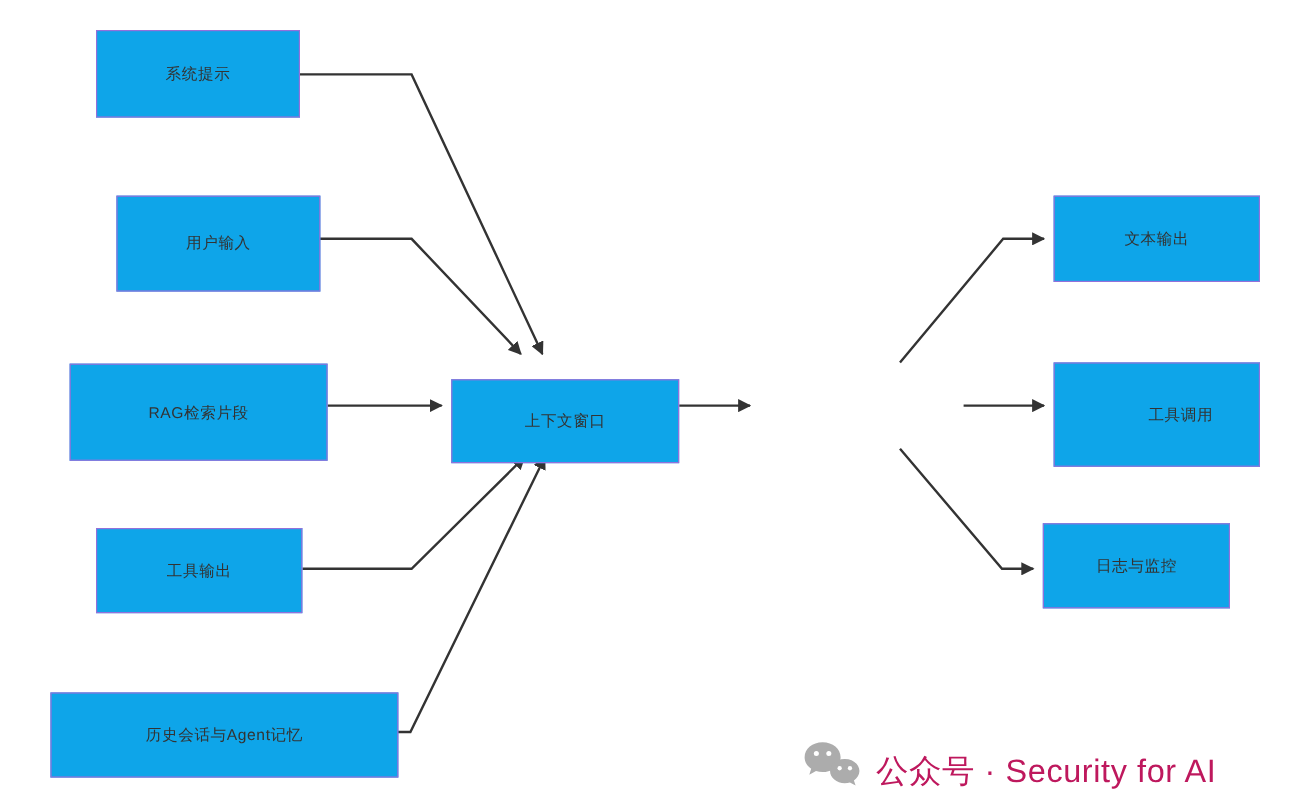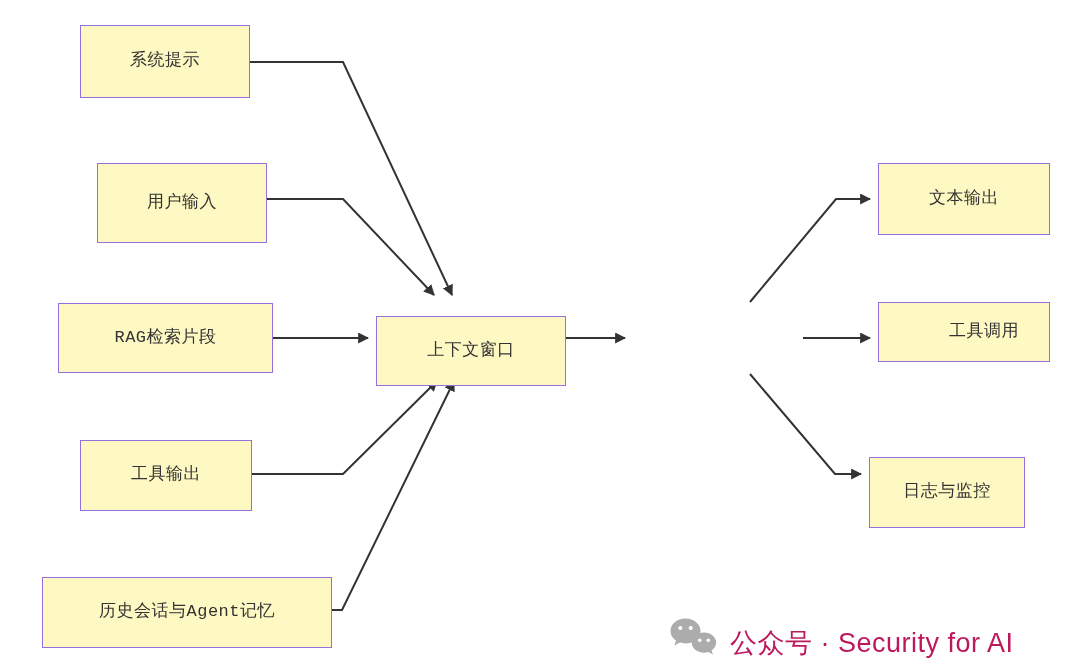--- a/index.html
+++ b/index.html
@@ -18,31 +18,30 @@
   .edge-layer {
     position: absolute;
     left: 0;
     top: 0;
     width: 1080px;
     height: 665px;
   }
   .node {
     position: absolute;
     box-sizing: border-box;
-    background: #fef9c3;
+    background: #0ea5e9;
     border: 1.5px solid #9370DB;
     color: #333333;
-    font-size: 17px;
+    font-size: 13px;
     display: flex;
     align-items: center;
     justify-content: center;
     text-align: center;
     letter-spacing: 0.5px;
     line-height: 1.2;
-    font-family: Liberation Mono, monospace;
   }
   .watermark {
     position: absolute;
     left: 668px;
     top: 611px;
     height: 50px;
     display: flex;
     align-items: flex-end;
     color: #be185d;
     font-size: 27px;
@@ -75,34 +74,34 @@
       <polyline points="750,302 836,199 870,199" marker-end="url(#arrow)"></polyline>
       <polyline points="803,338 870,338" marker-end="url(#arrow)"></polyline>
       <polyline points="750,374 835,474 861,474" marker-end="url(#arrow)"></polyline>
     </g>
   </svg>
 
   <div class="node" style="left:80px;  top:25px;  width:170px; height:73px;">系统提示</div>
 
   <div class="node" style="left:80px;  top:163px; width:170px; height:80px;margin-left:17px;">用户输入</div>
 
-  <div class="node" style="left:58px;  top:303px; width:215px; height:70px;">RAG检索片段</div>
+  <div class="node" style="left:58px;  top:303px; width:215px; height:81px;">RAG检索片段</div>
 
   <div class="node" style="left:80px;  top:440px; width:172px; height:71px;">工具输出</div>
 
   <div class="node" style="left:22px;  top:577px; width:290px; height:71px;margin-left:20px;">历史会话与Agent记忆</div>
 
   <div class="node" style="left:376px; top:316px; width:190px; height:70px;">上下文窗口</div>
 
 
   <div class="node" style="left:878px; top:163px; width:172px; height:72px;">文本输出</div>
 
-  <div class="node" style="left:878px; top:302px; width:172px; height:60px;padding-left:40px;">工具调用</div>
+  <div class="node" style="left:878px; top:302px; width:172px; height:87px;padding-left:40px;">工具调用</div>
 
-  <div class="node" style="left:869px; top:457px; width:156px; height:71px;">日志与监控</div>
+  <div class="node" style="left:869px; top:436px; width:156px; height:71px;">日志与监控</div>
 
   <div class="watermark">
     <span class="wm-icon">
       <svg width="50" height="46" viewBox="0 0 50 46" xmlns="http://www.w3.org/2000/svg">
 
         <path fill="#ACACAC" d="M17.5 3.5 C9 3.5 2.5 9 2.5 16 C2.5 20 4.6 23.4 8 25.6 L6.4 30.6 L12 27.6 C13.7 28.1 15.6 28.4 17.5 28.4 C26 28.4 32.5 22.9 32.5 16 C32.5 9 26 3.5 17.5 3.5 Z"></path>
         <circle cx="12.3" cy="13" r="2.1" fill="#ffffff"></circle>
         <circle cx="22.7" cy="13" r="2.1" fill="#ffffff"></circle>
 
         <path fill="#ACACAC" d="M36 17.5 C29.1 17.5 23.7 22 23.7 27.6 C23.7 33.2 29.1 37.7 36 37.7 C37.5 37.7 39 37.5 40.3 37.1 L45 39.6 L43.6 35.4 C46.3 33.6 48.2 30.8 48.2 27.6 C48.2 22 42.8 17.5 36 17.5 Z"></path>

